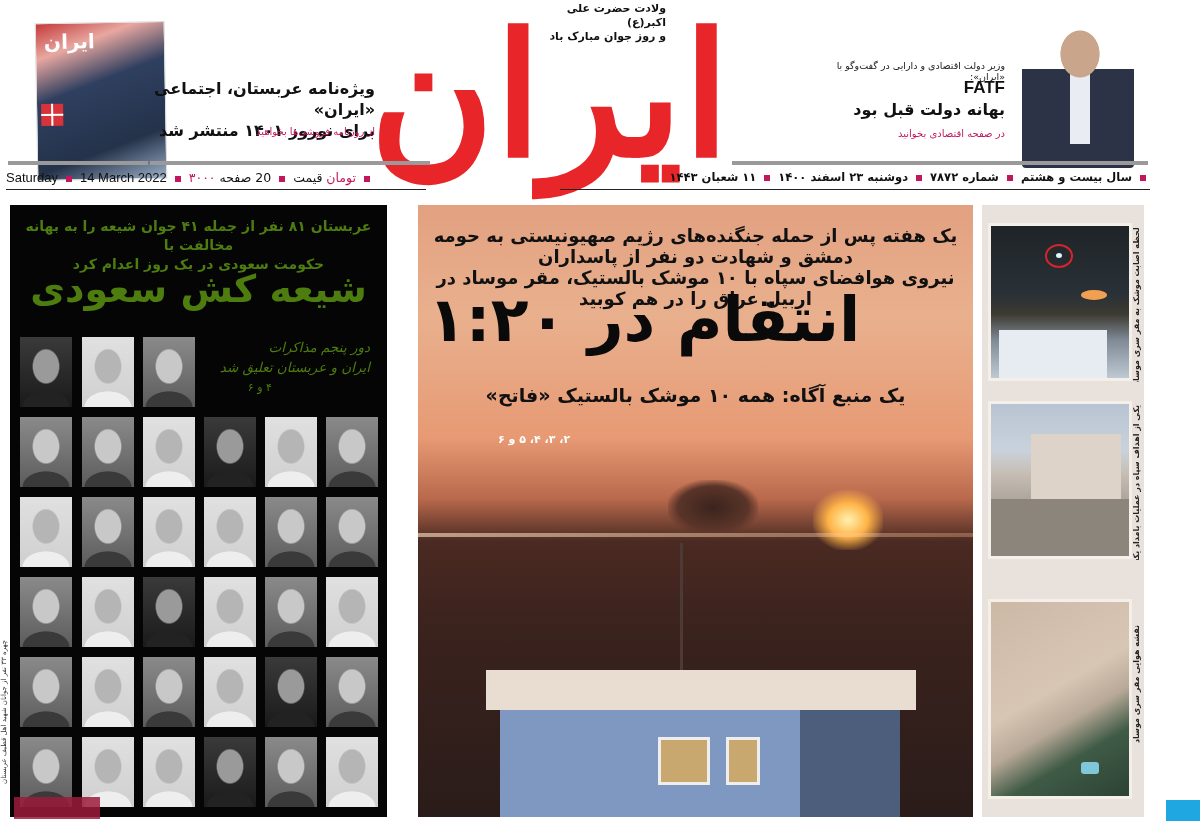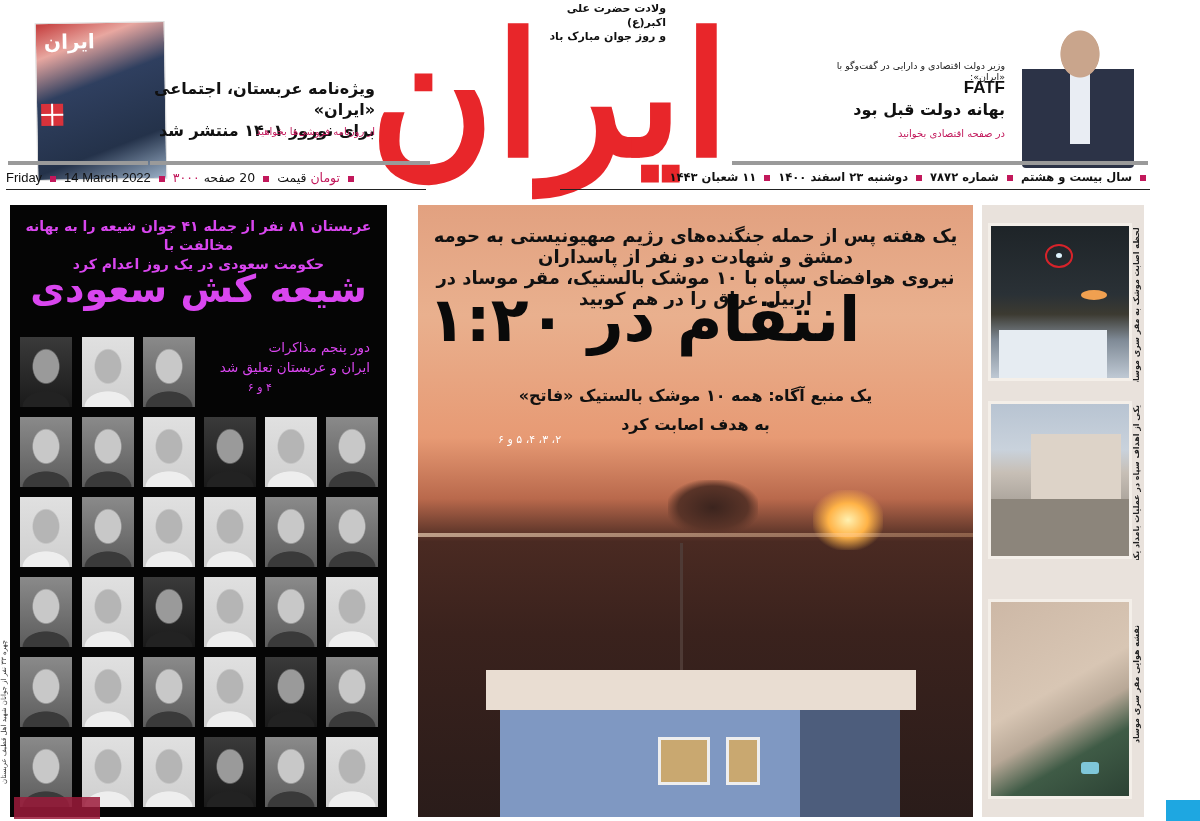--- a/index.html
+++ b/index.html
@@ -81,33 +81,33 @@
   .info-left .price { color: #c2185b; }
   .info-right {
     position: absolute; left: 700px; top: 170px; width: 450px; height: 18px;
     direction: rtl; text-align: right; font-size: 11.5px; font-weight: bold; color: #111; white-space: nowrap;
   }
   .sq { display: inline-block; width: 6px; height: 6px; background: #c2185b; margin: 0 4px; vertical-align: middle; }
 
   
   .saudi-panel {
     position: absolute; left: 10px; top: 205px; width: 377px; height: 612px;
-    background: #050505; color: #d946ef; padding-left: 12px;
+    background: #050505; color: #4d7c0f; padding-left: 12px;
   }
   .saudi-panel .kicker {
     position: absolute; left: 10px; top: 12px; width: 357px;
     direction: rtl; text-align: center; font-size: 14px; font-weight: bold; line-height: 19px;
   }
   .saudi-panel .headline {
     position: absolute; left: 10px; top: 58px; width: 357px;
     direction: rtl; text-align: center; font-size: 38px; font-weight: bold; line-height: 52px; letter-spacing: -1px;
   }
   .saudi-panel .sub {
     position: absolute; left: 200px; top: 132px; width: 160px;
-    direction: rtl; text-align: right; font-size: 13.5px; line-height: 20px;
+    direction: rtl; text-align: right; font-size: 13.5px; line-height: 20px; font-style: italic;
   }
   .saudi-panel .pages {
     position: absolute; left: 200px; top: 176px; width: 62px;
     direction: rtl; text-align: right; font-size: 11px;
   }
   .faces { position: absolute; left: 10px; top: 0; width: 362px; height: 612px; }
   .face {
     position: absolute; width: 52px; height: 70px;
     background:
       radial-gradient(ellipse 14px 18px at 50% 42%, #c8c8c8 0 90%, transparent 100%),
@@ -153,25 +153,25 @@
   .main-story .kicker {
     position: absolute; left: 10px; top: 20px; width: 535px;
     direction: rtl; text-align: center; font-size: 18px; font-weight: bold; line-height: 21px; color: #111;
   }
   .main-story .headline {
     position: absolute; left: 10px; top: 70px; width: 535px;
     direction: rtl; text-align: left; font-size: 62px; font-weight: bold; line-height: 90px; color: #0a0a0a; letter-spacing: -2px;
   }
   .main-story .sub {
     position: absolute; left: 10px; top: 176px; width: 535px;
-    direction: rtl; text-align: center; font-size: 16px; font-weight: bold; line-height: 29px; color: #111;
+    direction: rtl; text-align: center; font-size: 19px; font-weight: bold; line-height: 29px; color: #111;
   }
   .main-story .pages {
     position: absolute; left: 80px; top: 228px; width: 80px;
-    direction: rtl; text-align: left; font-size: 11px; color: #fff;
+    direction: rtl; text-align: left; font-size: 11px; color: #fff; font-weight: bold;
   }
 
   
   .photo-col { position: absolute; left: 982px; top: 205px; width: 162px; height: 612px; background: #e9e2dc; }
   .photo { position: absolute; left: 6px; width: 144px; height: 158px; border: 3px solid #f4efe9; overflow: hidden; }
   .photo1 { top: 18px; background: linear-gradient(180deg, #1e2428 0%, #2a3136 45%, #3c3a31 58%, #7f8a96 75%, #bfc9d4 100%); }
   .photo1 .ring { position: absolute; left: 54px; top: 18px; width: 28px; height: 24px; border: 2px solid #d7232a; border-radius: 50%; }
   .photo1 .dot { position: absolute; left: 65px; top: 27px; width: 6px; height: 5px; background: #dff5ff; border-radius: 50%; }
   .photo1 .fire { position: absolute; left: 90px; top: 64px; width: 26px; height: 10px; background: #f0a050; border-radius: 50%; }
   .photo1 .house { position: absolute; left: 8px; top: 104px; width: 108px; height: 48px; background: #e6ecf2; }
@@ -219,21 +219,21 @@
     <div class="minister"></div>
   </div>
 
   <div class="rule-gray" style="left:8px;width:140px;"></div>
   <div class="rule-gray" style="left:150px;width:280px;"></div>
   <div class="rule-gray" style="left:732px;width:416px;"></div>
   <div class="rule-black" style="left:6px;width:420px;"></div>
   <div class="rule-black" style="left:560px;width:590px;"></div>
 
   <div class="info-left">
-    <span class="en">Friday</span>
+    <span class="en">Saturday</span>
     <span class="sq"></span>
     <span class="en">14 March 2022</span>
     <span class="sq"></span>
     <span class="price">۳۰۰۰ تومان</span>
     <span>قیمت</span>
     <span class="sq"></span>
     <span>20 صفحه</span>
     <span class="sq"></span>
   </div>
 
@@ -317,21 +317,20 @@
   <div class="building-win1"></div>
   <div class="building-win2"></div>
 
   <div class="kicker">
     <div>یک هفته پس از حمله جنگنده‌های رژیم صهیونیستی به حومه دمشق و شهادت دو نفر از پاسداران</div>
     <div>نیروی هوافضای سپاه با ۱۰ موشک بالستیک، مقر موساد در اربیل عراق را در هم کوبید</div>
   </div>
   <div class="headline">انتقام در ۱:۲۰</div>
   <div class="sub">
     <div>یک منبع آگاه: همه ۱۰ موشک بالستیک «فاتح»</div>
-    <div>به هدف اصابت کرد</div>
   </div>
   <div class="pages">۲، ۳، ۴، ۵ و ۶</div>
 </section>
 
 <aside class="photo-col">
   <div class="photo photo1">
     <div class="ring"></div>
     <div class="dot"></div>
     <div class="fire"></div>
     <div class="house"></div>

